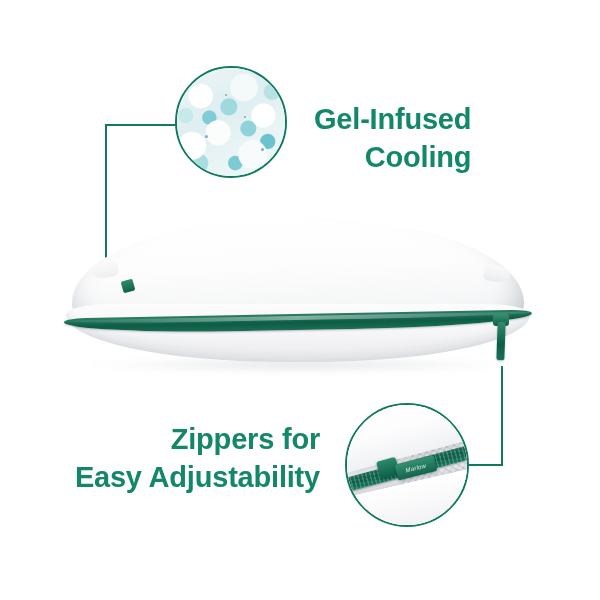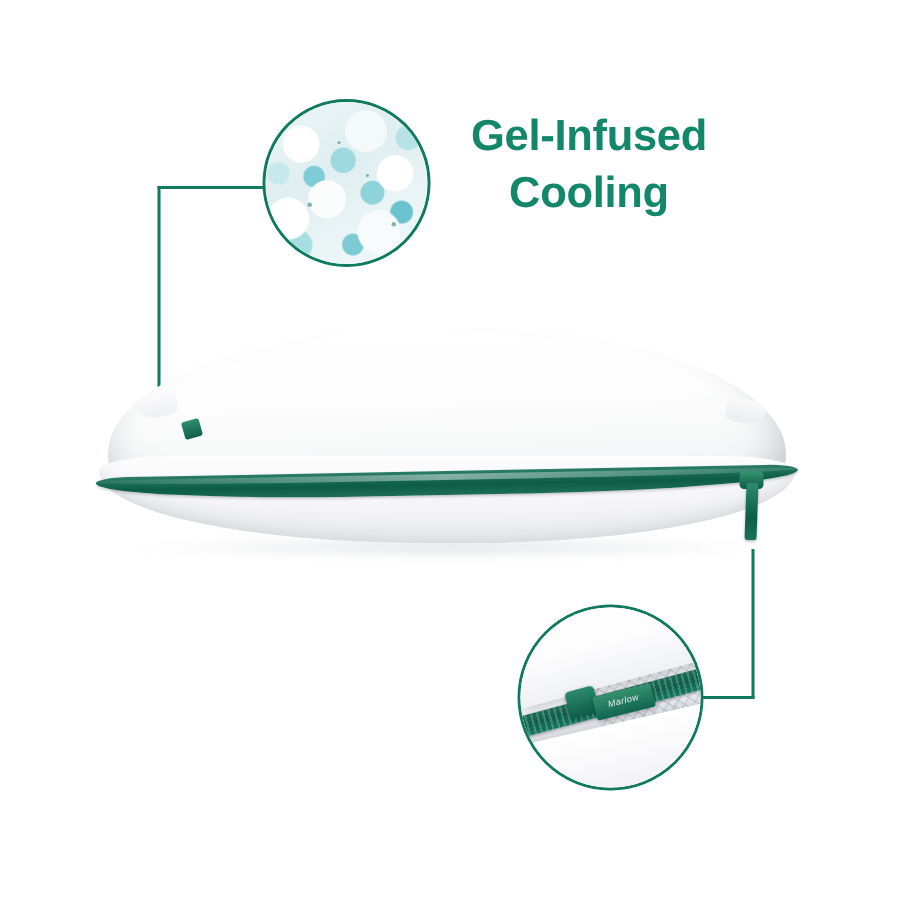--- a/index.html
+++ b/index.html
@@ -152,21 +152,21 @@
     position:absolute;left:28px;top:140px;width:424px;height:14px;
     background:radial-gradient(ellipse at 50% 50%, rgba(120,130,140,.22) 0%, rgba(255,255,255,0) 72%);
     filter:blur(3px);
   }
 
   
   .label{
     position:absolute;color:#13876a;font-weight:bold;
     font-size:29px;line-height:38px;letter-spacing:-.2px;white-space:pre-line;
   }
-  #label-gel{left:314px;top:72px;text-align:center;}
+  #label-gel{left:314px;top:100px;text-align:right;}
   #label-zip{left:20px;top:420px;width:300px;text-align:right;}
 </style>
 </head>
 <body>
 
 <div id="stage">
 
   <div class="conn" style="left:105px;top:124px;width:74px;height:2px;"></div>
   <div class="conn" style="left:105px;top:124px;width:2px;height:200px;"></div>
   <div class="conn" style="left:105px;top:322px;width:22px;height:2px;"></div>
@@ -206,14 +206,16 @@
       <div class="p-seam-hi"></div>
     </div>
     <div class="p-tag"></div>
     <div class="p-pull-head"></div>
     <div class="p-pull"></div>
   </div>
 
   <div class="label" id="label-gel">Gel-Infused
 Cooling</div>
 
+  <div class="label" id="label-zip">Zippers for
+Easy Adjustability</div>
 
 </div>
 
 </body></html>

